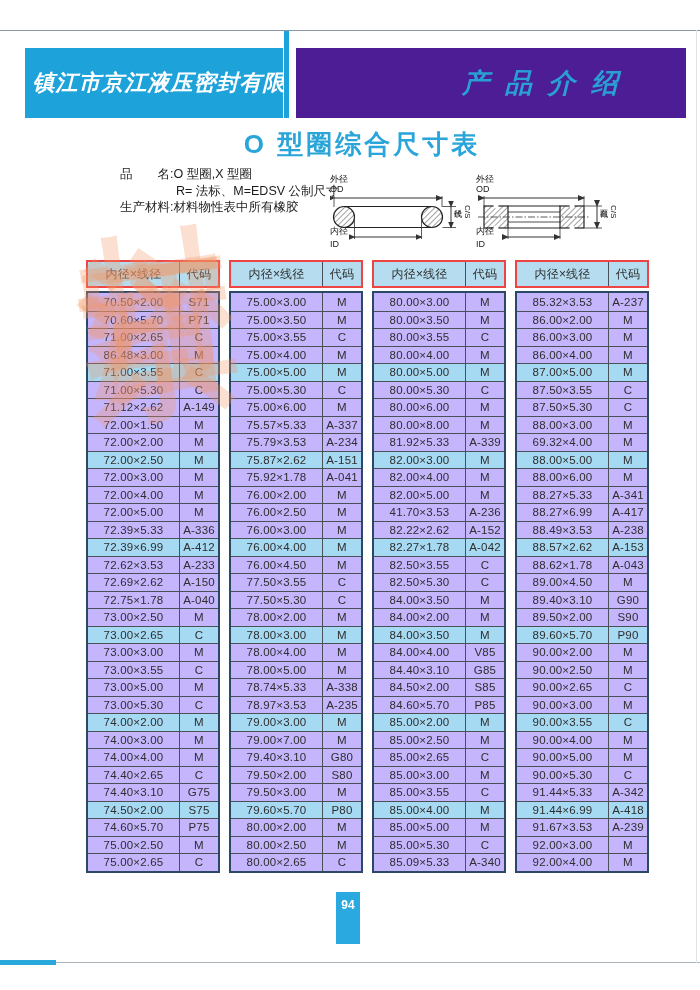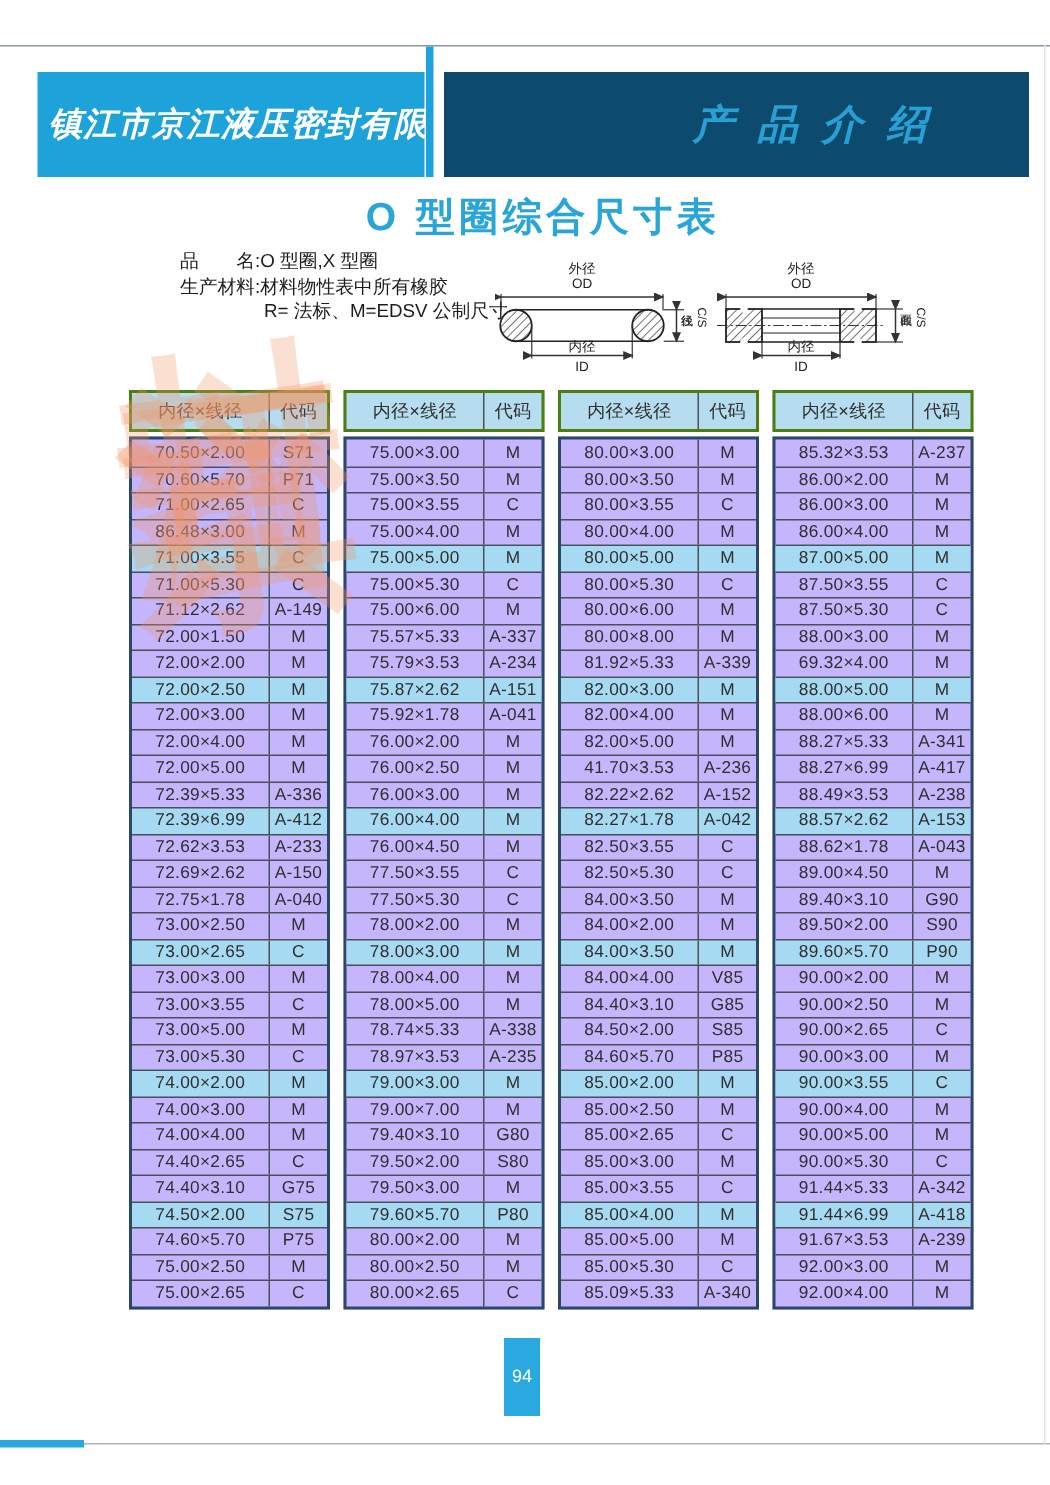--- a/index.html
+++ b/index.html
@@ -14,88 +14,88 @@
   .bottom-line{position:absolute;left:0;top:962px;width:700px;height:1px;background:#aab2ba;}
   .bottom-accent{position:absolute;left:0;top:960px;width:56px;height:5px;background:#29a8dc;}
   .right-line{position:absolute;left:696px;top:30px;width:1px;height:933px;background:#dfe4e8;}
 
   
   .hdr-dark{position:absolute;left:25px;top:48px;width:258px;height:70px;background:#1ea2da;
     display:flex;align-items:center;justify-content:center;}
   .hdr-dark span{white-space:nowrap;transform:translateX(28px);color:#ffffff;font-weight:bold;
     font-size:22px;letter-spacing:1px;font-family:"DejaVu Serif",serif;font-style:italic;}
   .hdr-divider{position:absolute;left:284px;top:31px;width:5px;height:87px;background:#1ea2da;}
-  .hdr-light{position:absolute;left:296px;top:48px;width:390px;height:70px;background:#0c4a6e;
+  .hdr-light{position:absolute;left:296px;top:48px;width:390px;height:70px;background:#4c1d95;
     display:flex;align-items:center;justify-content:center;}
   .hdr-light span{white-space:nowrap;transform:translateX(57px);color:#2a9fd4;font-weight:bold;
     font-size:27px;letter-spacing:16px;font-family:"DejaVu Serif",serif;font-style:italic;}
 
   .title{position:absolute;left:12px;top:127px;width:700px;text-align:center;
     font-size:26px;font-weight:bold;color:#2aa5da;letter-spacing:3px;}
 
   
   .info{position:absolute;left:88px;top:166px;font-size:12.5px;color:#1c1c1c;line-height:16.5px;z-index:1;margin-left:32px;}
   .info-line{white-space:nowrap;}
   .info-line.indent{padding-left:56px;}
 
   
   .diag{position:absolute;width:142px;height:78px;z-index:1;}
   .diag1{left:330px;top:176px;}
   .diag2{left:476px;top:176px;}
   .diag svg{position:absolute;left:0;top:0;}
   .dlab{position:absolute;font-size:9px;color:#222;line-height:9px;white-space:nowrap;}
-  .dlab.c{width:116px;left:0;text-align:center;}
+  .dlab.c{width:116px;left:0;}
   .dlab.v{writing-mode:vertical-rl;}
 
   
   .watermark{position:absolute;left:58px;top:142px;writing-mode:vertical-rl;
     font-size:152px;font-weight:bold;color:rgba(243,148,100,0.30);z-index:3;
     pointer-events:none;transform:rotate(-8deg);letter-spacing:-12px;
     font-family:"DejaVu Serif",serif;line-height:1;}
 
   
   .table{position:absolute;left:86px;top:260px;display:flex;gap:9px;z-index:2;}
   .tgroup{width:134px;}
-  .thead{display:flex;height:28px;border:2px solid #4d7c0f;background:#b5ddef;
+  .thead{display:flex;height:28px;border:2px solid #ef4444;background:#b5ddef;
     box-sizing:border-box;margin-bottom:3px;}
   .tbody{border:2px solid #2c4867;box-sizing:border-box;background:#c4b5fd;}
   .trow{display:flex;height:17.5px;box-sizing:border-box;border-top:1px solid #4a5058;}
   .trow:first-child{border-top:none;}
   .trow.hl{background:#a6d9f2;}
   .tcell{display:flex;align-items:center;justify-content:center;box-sizing:border-box;
     font-size:11.5px;color:#2e2e2e;letter-spacing:0.2px;}
   .tcell.size{width:92px;border-right:1px solid #4a5058;}
   .tcell.code{flex:1;}
   .thead .tcell{font-size:12px;color:#2f2f2f;}
 
   
   .pagenum{position:absolute;left:336px;top:892px;width:24px;height:52px;background:#29a9e0;
-    color:#ffffff;font-size:12px;text-align:center;padding-top:18px;box-sizing:border-box;z-index:2;}
+    color:#ffffff;font-size:12px;text-align:center;padding-top:6px;box-sizing:border-box;z-index:2;font-weight:bold;}
 </style>
 </head>
 <body>
 
 <div class="page">
 
   <div class="top-line"></div>
 
   <div class="hdr-dark">
     <span>镇江市京江液压密封有限公司</span>
   </div>
   <div class="hdr-divider"></div>
   <div class="hdr-light">
     <span>产品介绍</span>
   </div>
 
   <div class="title">O 型圈综合尺寸表</div>
 
   <div class="info">
     <div class="info-line"><span>品　　名:</span><span>O 型圈,X 型圈</span></div>
+    <div class="info-line indent"><span>R= 法标、M=EDSV 公制尺寸</span></div>
     <div class="info-line"><span>生产材料:</span><span>材料物性表中所有橡胶</span></div>
-    <div class="info-line indent"><span>R= 法标、M=EDSV 公制尺寸</span></div>
   </div>
 
   <div class="diag diag1">
     <svg width="142" height="78" viewBox="0 0 142 78">
       <defs>
         <pattern id="h1" width="4" height="4" patternUnits="userSpaceOnUse" patternTransform="rotate(45)">
           <line x1="0" y1="0" x2="0" y2="4" stroke="#444" stroke-width="1"></line>
         </pattern>
         <marker id="ar" markerWidth="7" markerHeight="6" refX="6" refY="3" orient="auto">
           <path d="M0,0 L7,3 L0,6 z" fill="#333"></path>

